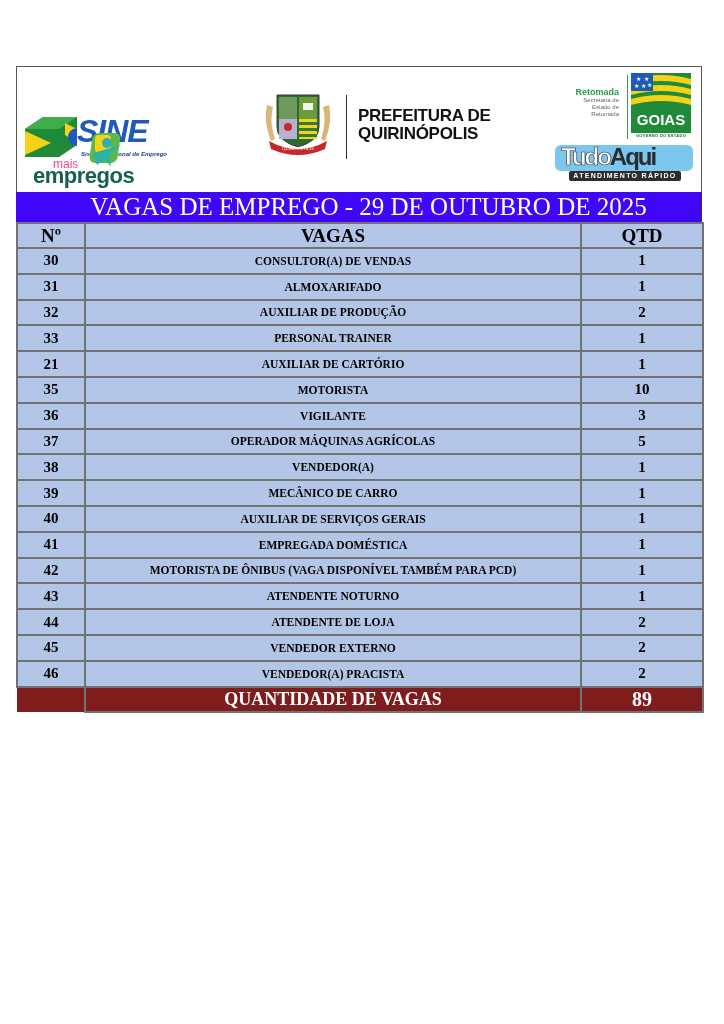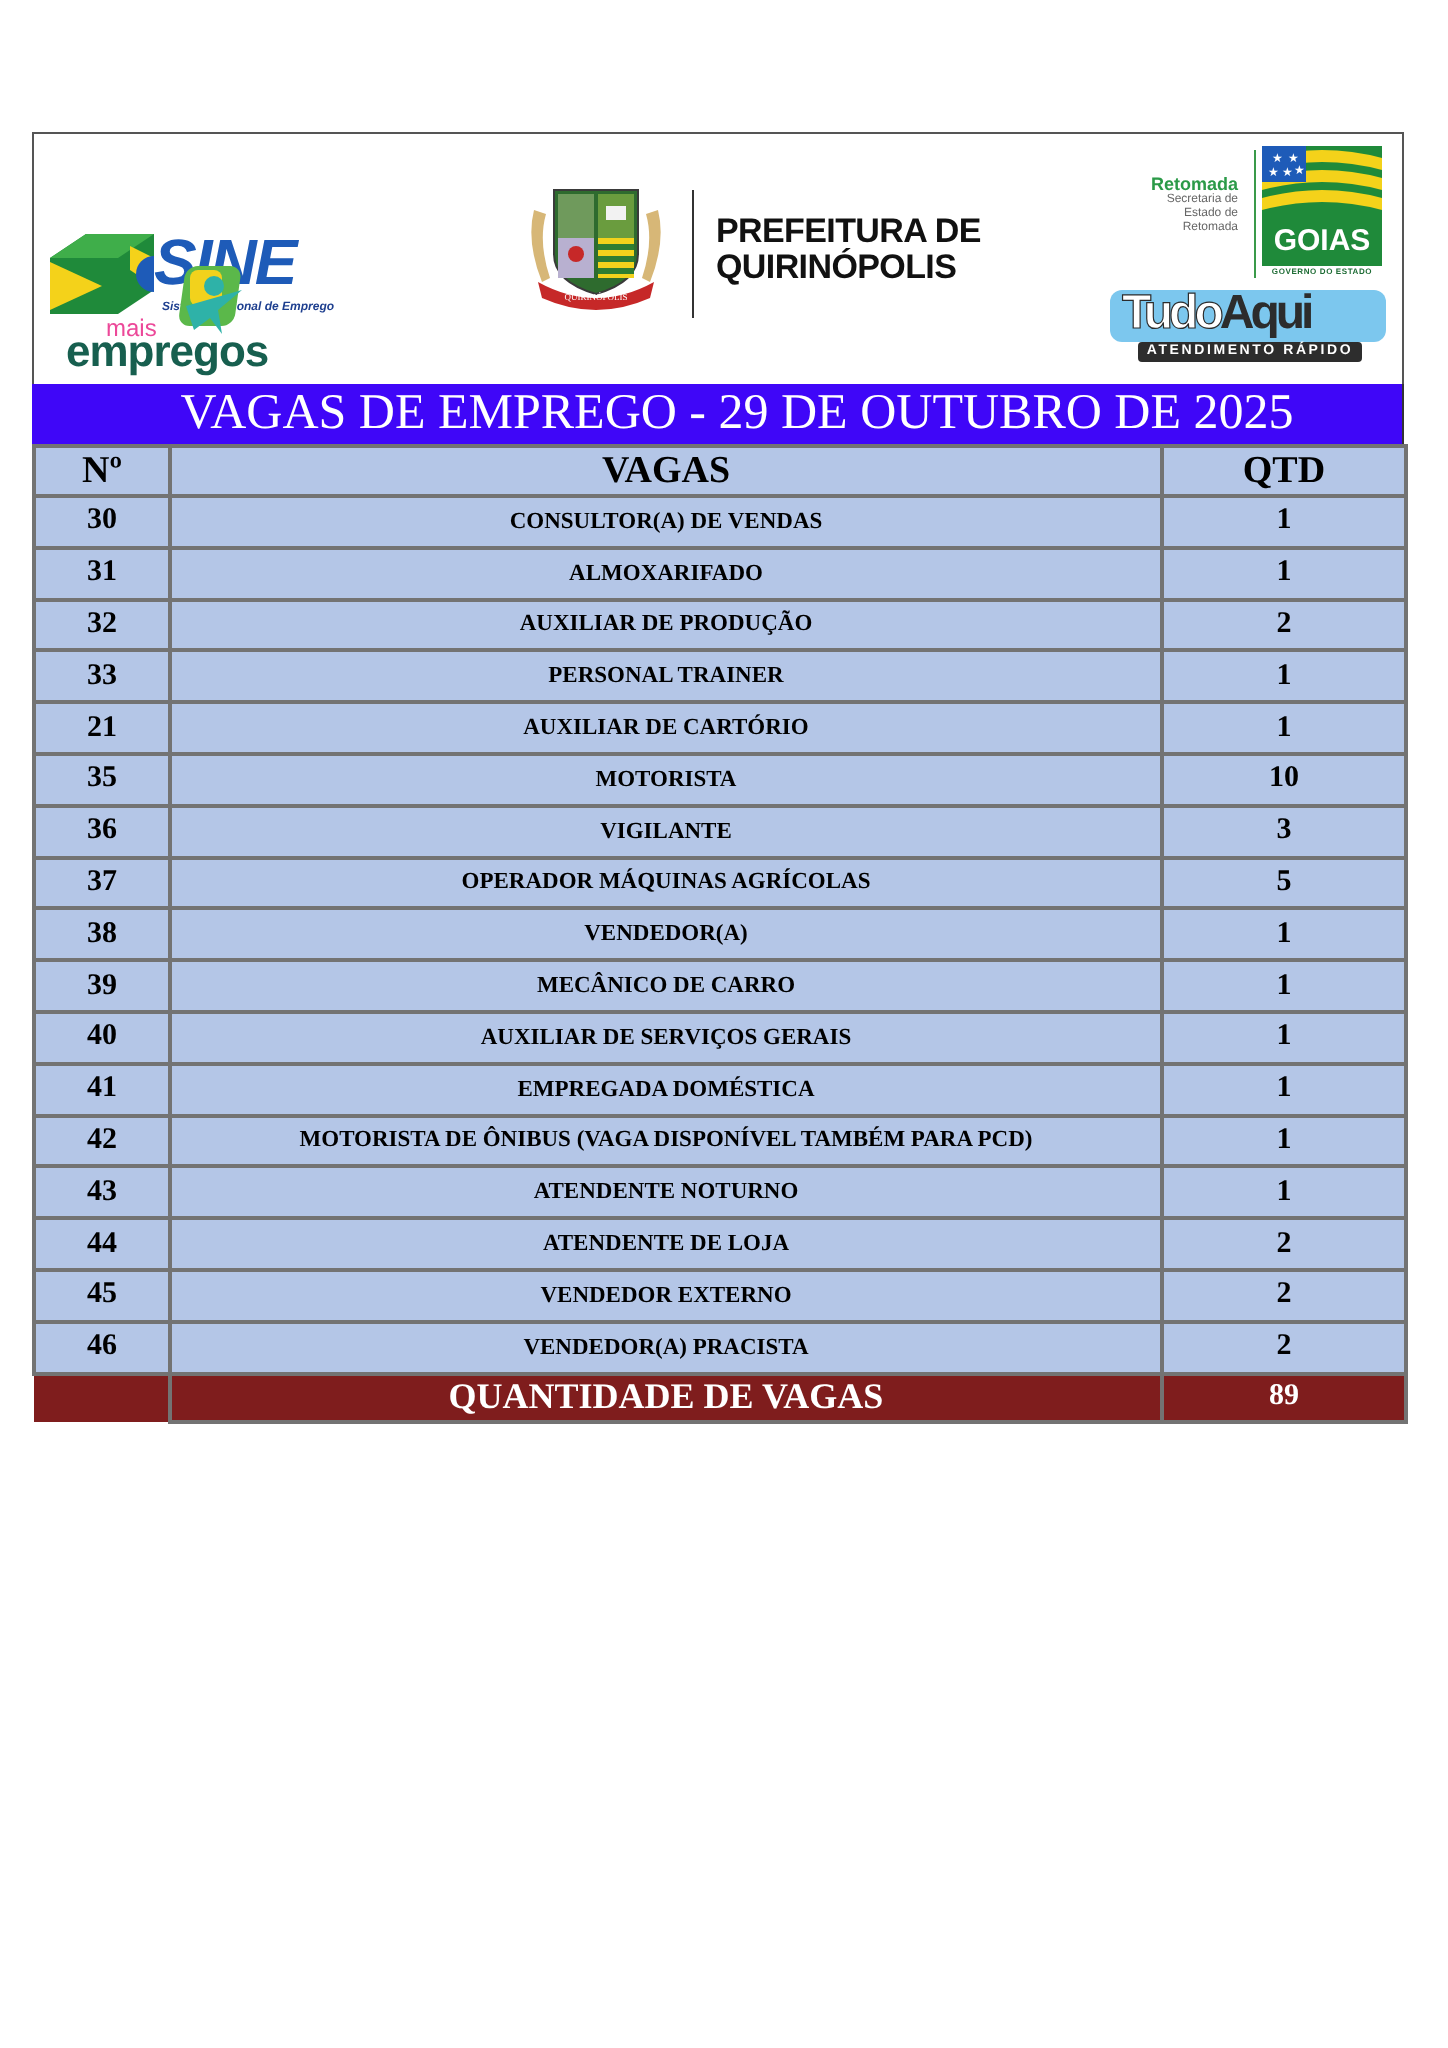--- a/index.html
+++ b/index.html
@@ -43,21 +43,21 @@
   table.vagas td, table.vagas th { border: 2px solid #737373; background: #b4c6e7; color: #000; font-weight: bold; text-align: center; padding: 0; }
   table.vagas th { height: 23px; font-size: 19px; }
   table.vagas td { height: 23.8px; }
   col.c1 { width: 68px; } col.c2 { width: 496px; } col.c3 { width: 122px; }
   .num { font-size: 15px; }
   .job { font-size: 11.5px; }
   .qty { font-size: 15px; }
   table.vagas tr.total td { background: #7f1d1d; color: #fff; height: 22px; }
   table.vagas tr.total td.blank { border-left: none; border-bottom: none; }
   .total-label { font-size: 18px; }
-  .total-val { font-size: 15px; margin-left: 18px; }
+  .total-val { font-size: 20px; margin-left: 18px; }
 </style>
 </head>
 <body>
 
 <div class="sheet">
   <div class="header-box">
 
     <div class="sine">
       <svg width="52" height="44" viewBox="0 0 52 44" style="position:absolute;left:0;top:2px">
         <polygon points="0,14 18,2 52,2 52,30 34,42 0,42" fill="#1f8a3a"></polygon>

